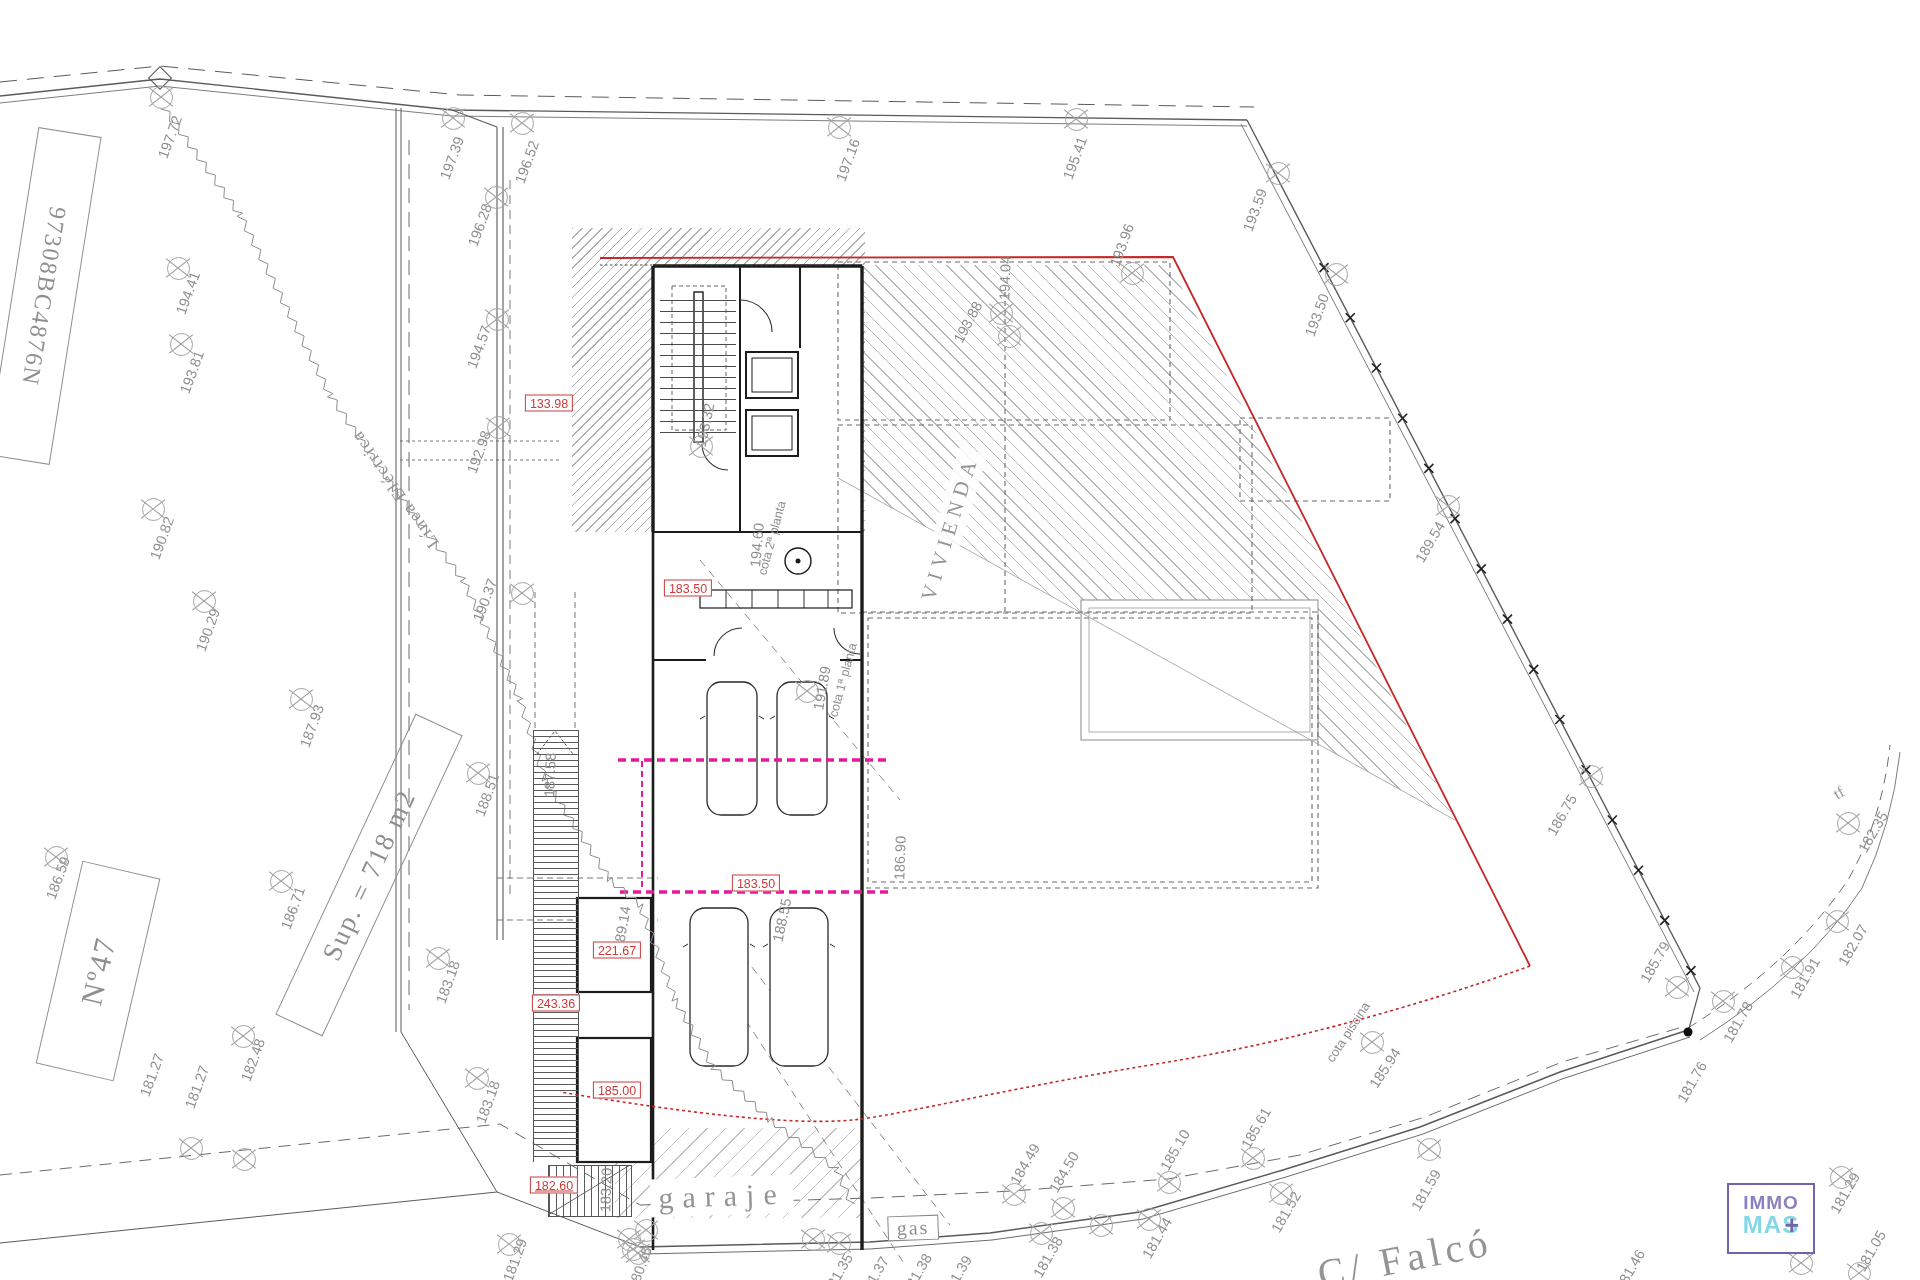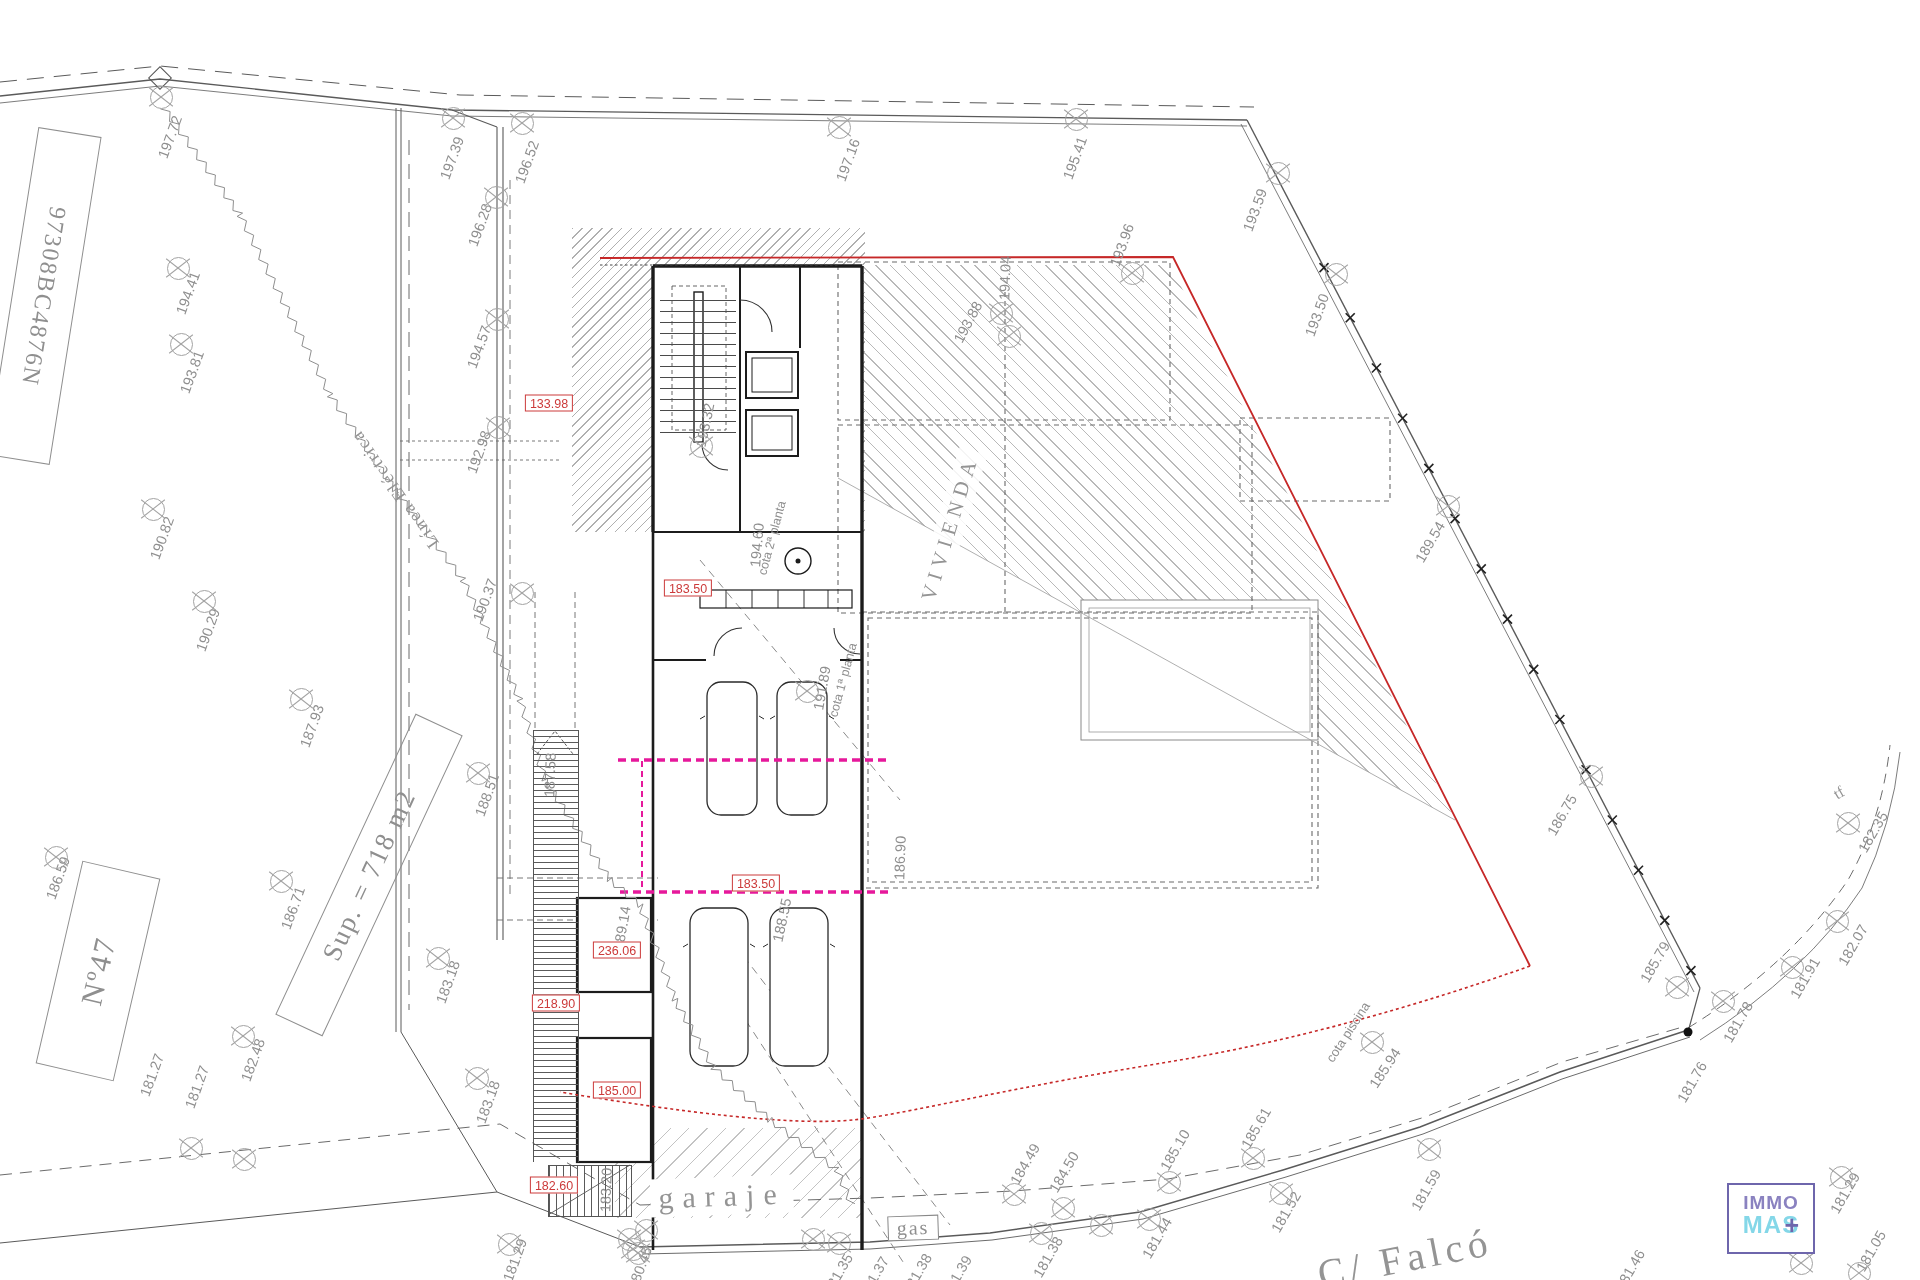--- a/index.html
+++ b/index.html
@@ -321,19 +321,19 @@
       <div class="elev" style="left: 917px; top: 1274px; transform: translate(-50%, -50%) rotate(-60deg);">181.38</div>
       <div class="elev" style="left: 957px; top: 1276px; transform: translate(-50%, -50%) rotate(-60deg);">181.39</div>
       <div class="mk" style="left: 628px; top: 1238px;"></div>
       <div class="mk" style="left: 645px; top: 1229px;"></div>
       <div class="mk" style="left: 637px; top: 1252px;"></div>
       <div class="mk" style="left: 812px; top: 1238px;"></div>
       <div class="mk" style="left: 1100px; top: 1224px;"></div>
       <div class="rlevel" style="left: 549px; top: 403px;">133.98</div>
       <div class="rlevel" style="left: 688px; top: 588px;">183.50</div>
       <div class="rlevel" style="left: 756px; top: 883px;">183.50</div>
-      <div class="rlevel" style="left: 617px; top: 950px;">236.06</div>
-      <div class="rlevel" style="left: 556px; top: 1003px;">218.90</div>
+      <div class="rlevel" style="left: 617px; top: 950px;">221.67</div>
+      <div class="rlevel" style="left: 556px; top: 1003px;">243.36</div>
       <div class="rlevel" style="left: 617px; top: 1090px;">185.00</div>
-      <div class="rlevel" style="left: 554px; top: 1185px;">182.60</div>
+      <div class="rlevel" style="left: 554px; top: 1185px; text-decoration: underline;">182.60</div>
     </div>
 
 </div>
 
 </body></html>

